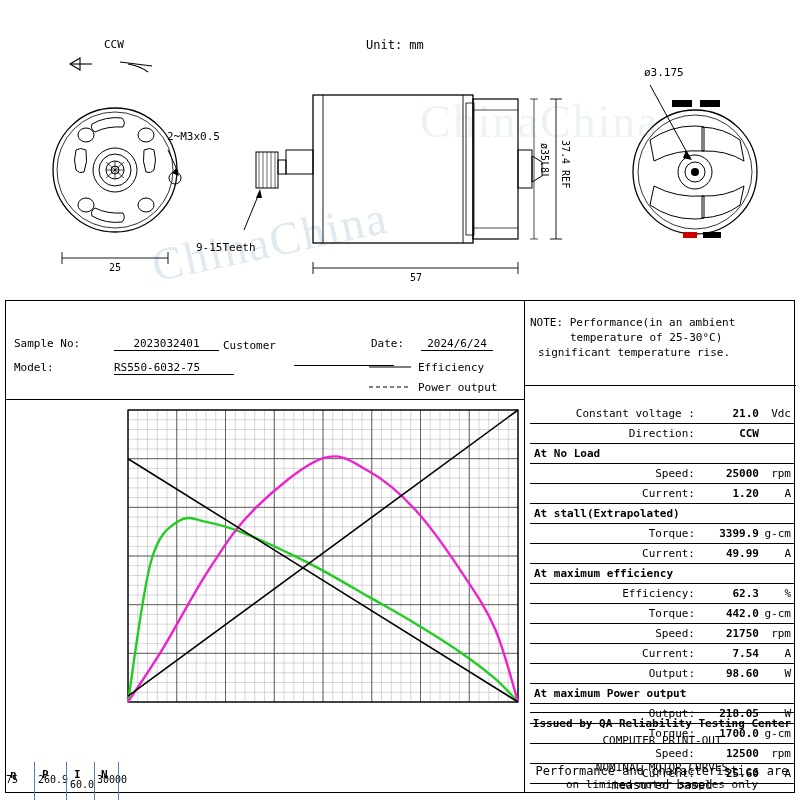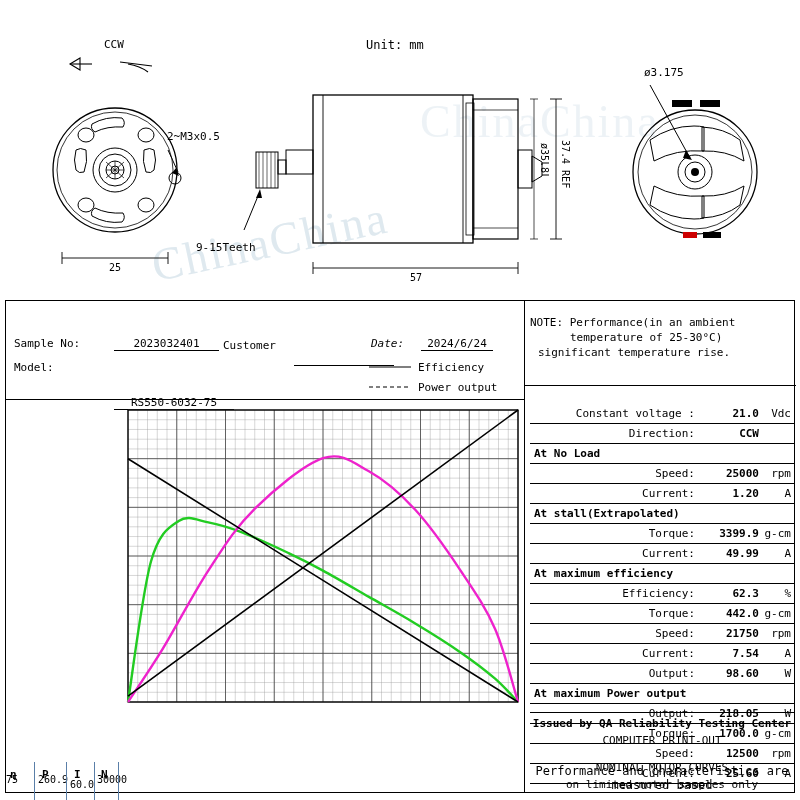--- a/index.html
+++ b/index.html
@@ -145,24 +145,24 @@
 
 <div id="sheet">
 
   <div class="vline" style="left:518px;top:0;width:1px;height:491px;"></div>
 
   <div class="hline" style="left:0;top:98px;width:518px;height:1px;"></div>
 
   <div class="cell" style="left:8px;top:36px;">Sample No:</div>
   <div class="cell u" style="left:108px;top:36px;width:105px;text-align:center;">2023032401</div>
   <div class="cell" style="left:8px;top:60px;">Model:</div>
-  <div class="cell u" style="left:108px;top:60px;width:120px;text-align:center;margin-top:35px;">RS550-6032-75</div>
+  <div class="cell u" style="left:108px;top:60px;width:120px;">RS550-6032-75</div>
   <div class="cell" style="left:217px;top:38px;">Customer</div>
   <div class="cell u" style="left:288px;top:52px;width:100px;height:12px;"></div>
-  <div class="cell" style="left:365px;top:36px;font-style:italic;">Date:</div>
+  <div class="cell" style="left:365px;top:36px;">Date:</div>
   <div class="cell u" style="left:415px;top:36px;width:72px;text-align:center;">2024/6/24</div>
 
   <svg style="position:absolute;left:363px;top:58px;" width="44" height="40">
     <line x1="0" y1="8" x2="42" y2="8" stroke="#000" stroke-width="1.2"></line>
     <line x1="0" y1="28" x2="42" y2="28" stroke="#000" stroke-width="1.2" stroke-dasharray="4,3"></line>
   </svg>
   <div class="cell" style="left:412px;top:60px;">Efficiency</div>
   <div class="cell" style="left:412px;top:80px;">Power output</div>
 
   <div class="cell noteblk" style="left:524px;top:14px;width:262px;">

